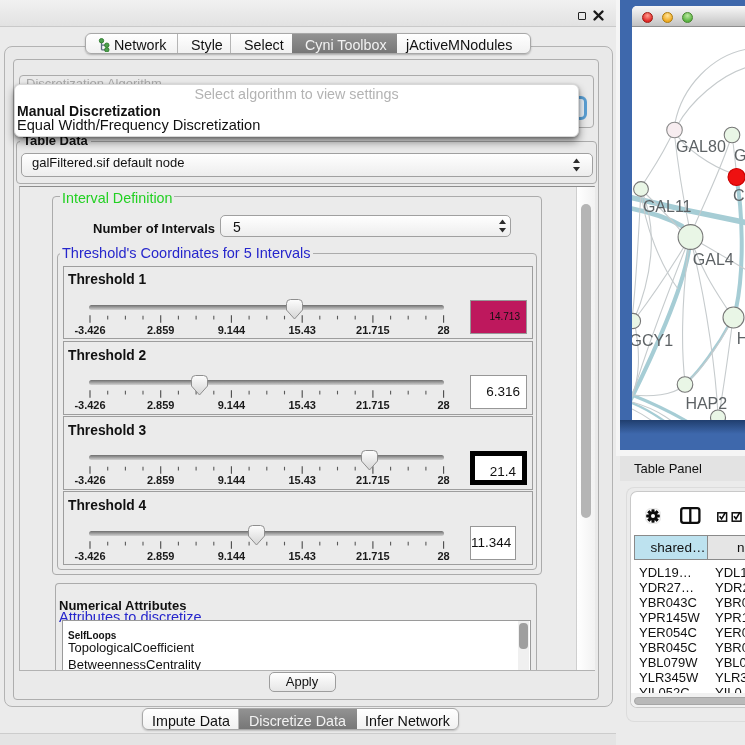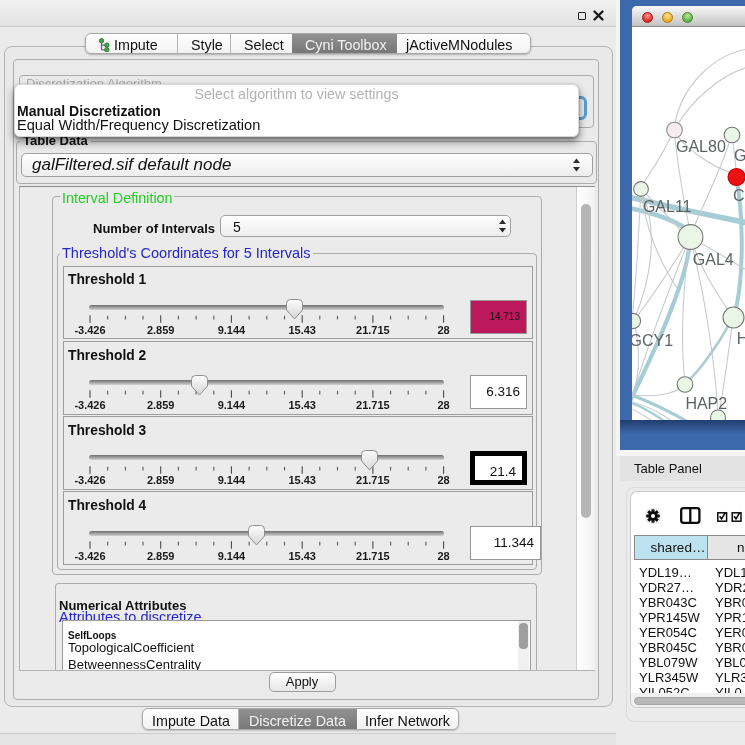--- a/index.html
+++ b/index.html
@@ -27,21 +27,21 @@
 
   <div class="abs" style="left:19px;top:75px;width:575px;height:53px;border:1px solid #ababab;border-radius:4px;"></div>
   <div class="abs" style="left:26px;top:76px;font-size:13px;color:rgba(60,60,60,0.38);">Discretization Algorithm</div>
 
   <div class="abs" style="left:560px;top:96px;width:27px;height:24px;border:3px solid #5a9fd4;border-radius:6px;background:#e8f0f8;"></div>
 
   <div class="abs" style="left:16px;top:141px;width:581px;height:43px;border:1px solid #ababab;border-radius:4px;"></div>
   <div class="abs" style="left:20px;top:133px;font-size:13px;font-weight:bold;background:#eaeaea;padding:0 3px;">Table Data</div>
 
   <div class="abs" style="left:21px;top:153px;width:572px;height:24px;border:1px solid #a0a0a0;border-radius:5px;background:linear-gradient(#ffffff,#ededed);"></div>
-  <div class="abs" style="left:32px;top:155px;font-size:17px;font-style:italic;">galFiltered.sif default node</div>
+  <div class="abs" style="left:32px;top:155px;font-size:13px;">galFiltered.sif default node</div>
   <svg class="abs" style="left:572px;top:158px;" width="9" height="14" viewBox="0 0 9 14">
     <path d="M4.5 0.5 L8 5 L1 5 Z" fill="#2b2b2b"></path>
     <path d="M4.5 13.5 L8 9 L1 9 Z" fill="#2b2b2b"></path>
   </svg>
 
   <div class="abs" style="left:19px;top:186px;width:576px;height:485px;background:#ebebeb;border:1px solid #b2b2b2;border-top:1px solid #8d8d8d;"></div>
 
   <div class="abs" style="left:576px;top:187px;width:19px;height:483px;background:linear-gradient(to right,#ffffff,#f2f2f2);border-left:1px solid #cfcfcf;"></div>
   <div class="abs" style="left:581px;top:204px;width:10px;height:314px;background:#b5b5b5;border-radius:5px;"></div>
 
@@ -219,21 +219,21 @@
   <div class="abs" style="left:408.6px;top:549.6px;width:70px;text-align:center;font-size:11px;font-weight:bold;color:#1a1a1a;">28</div>
   <svg class="abs" style="left:247.7px;top:524.9px;" width="17" height="21" viewBox="0 0 17 21">
       <defs>
         <linearGradient id="thgd" x1="0" y1="0" x2="0" y2="1">
           <stop offset="0" stop-color="#fdfdfd"></stop>
           <stop offset="1" stop-color="#d5d5d5"></stop>
         </linearGradient>
       </defs>
       <path d="M4.5 0.5 L12.5 0.5 Q16.5 0.5 16.5 4.5 L16.5 11 L8.5 20 L0.5 11 L0.5 4.5 Q0.5 0.5 4.5 0.5 Z" fill="url(#thgd)" stroke="#8e8e8e" stroke-width="1"></path>
     </svg>
-  <div class="abs" style="left:470px;top:525.7px;width:71px;height:34px;background:#fff;border:1px solid #979797;font-size:13.5px;text-align:right;line-height:32px;padding-right:6px;">11.344</div>
+  <div class="abs" style="left:470px;top:525.7px;width:46px;height:34px;background:#fff;border:1px solid #979797;font-size:13.5px;text-align:right;line-height:32px;padding-right:6px;">11.344</div>
 
   <div class="abs" style="left:55px;top:583px;width:482px;height:87px;border:1px solid #ababab;border-bottom:none;border-radius:4px 4px 0 0;"></div>
   <div class="abs" style="left:57px;top:576.5px;font-size:14.5px;color:#2626cc;background:#ebebeb;padding:0 2px;margin-top:32px;">Attributes to discretize</div>
   <div class="abs" style="left:59px;top:598px;font-size:13px;font-weight:bold;">Numerical Attributes</div>
   <div class="abs" style="left:62px;top:620px;width:469px;height:50px;background:#ffffff;border:1px solid #9a9a9a;border-bottom:none;overflow:hidden;">
     <div style="position:absolute;left:5px;top:9px;font-size:10px;font-weight:bold;">SelfLoops</div>
     <div style="position:absolute;left:5px;top:19px;font-size:13px;">TopologicalCoefficient</div>
     <div style="position:absolute;left:5px;top:35.5px;font-size:13px;">BetweennessCentrality</div>
     <div style="position:absolute;right:1px;top:0px;width:11px;height:50px;background:#f0f0f0;"></div>
     <div style="position:absolute;right:2px;top:2px;width:9px;height:26px;background:#9f9f9f;border-radius:4px;"></div>
@@ -251,21 +251,21 @@
     <div style="position:absolute;left:92px;top:0;width:53px;height:21px;border-right:1px solid #b5b5b5;"></div>
     <div style="position:absolute;left:145px;top:0;width:61px;height:21px;"></div>
     <div style="position:absolute;left:206px;top:0;width:105px;height:21px;background:linear-gradient(#929292,#747474);"></div>
     <div style="position:absolute;left:311px;top:0;width:135px;height:21px;"></div>
     <svg style="position:absolute;left:12px;top:4px;" width="14" height="14" viewBox="0 0 14 14">
       <path d="M3.5 3 L3.5 11.8 M3.5 7.2 L8.8 7.2 M3.5 11.8 L8.8 11.8" stroke="#5a6b80" stroke-width="1.3" fill="none"></path>
       <circle cx="3.5" cy="2.7" r="2.2" fill="#4da04d" stroke="#2d7a2d" stroke-width="0.9"></circle>
       <circle cx="8.8" cy="7.2" r="2.2" fill="#4da04d" stroke="#2d7a2d" stroke-width="0.9"></circle>
       <circle cx="8.8" cy="11.8" r="2.2" fill="#4da04d" stroke="#2d7a2d" stroke-width="0.9"></circle>
     </svg>
-    <div style="position:absolute;left:28px;top:2.5px;font-size:14.3px;">Impute</div>
+    <div style="position:absolute;left:28px;top:2.5px;font-size:14.3px;">Network</div>
     <div style="position:absolute;left:105px;top:2.5px;font-size:14.3px;">Style</div>
     <div style="position:absolute;left:158px;top:2.5px;font-size:14.3px;">Select</div>
     <div style="position:absolute;left:219px;top:2.5px;font-size:14.3px;color:#f2f2f2;">Cyni Toolbox</div>
     <div style="position:absolute;left:320px;top:2.5px;font-size:14.3px;">jActiveMNodules</div>
   </div>
 
   <div class="abs" style="left:142px;top:708px;width:317px;height:22px;background:linear-gradient(#ffffff,#f1f1f1);border:1px solid #a8a8a8;border-radius:6px;box-shadow:0 1px 2px rgba(0,0,0,0.2);overflow:hidden;">
     <div style="position:absolute;left:0;top:0;width:96px;height:22px;border-right:1px solid #b5b5b5;"></div>
     <div style="position:absolute;left:96px;top:0;width:118px;height:22px;background:linear-gradient(#929292,#747474);"></div>
     <div style="position:absolute;left:214px;top:0;width:103px;height:22px;"></div>

